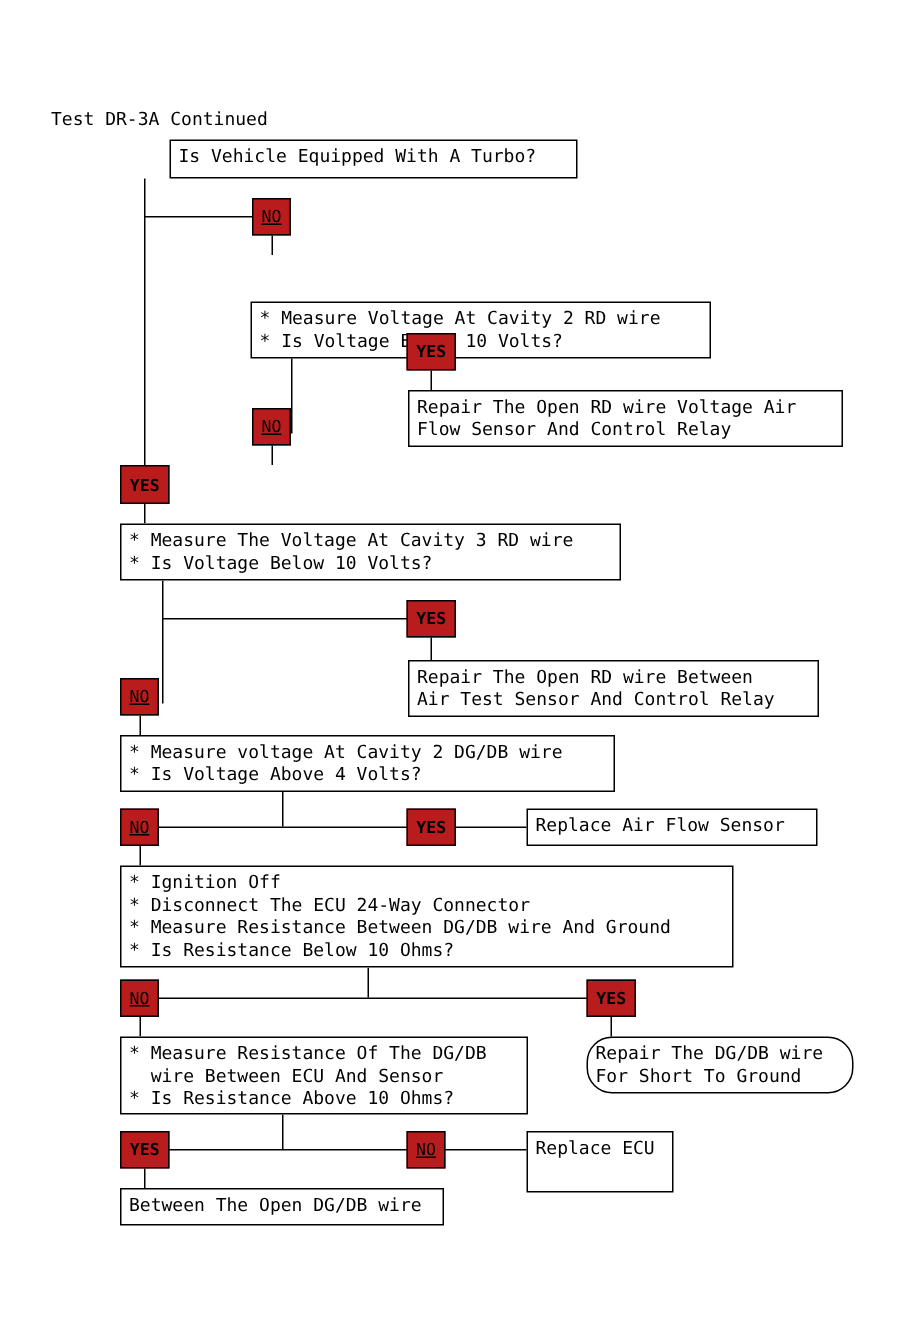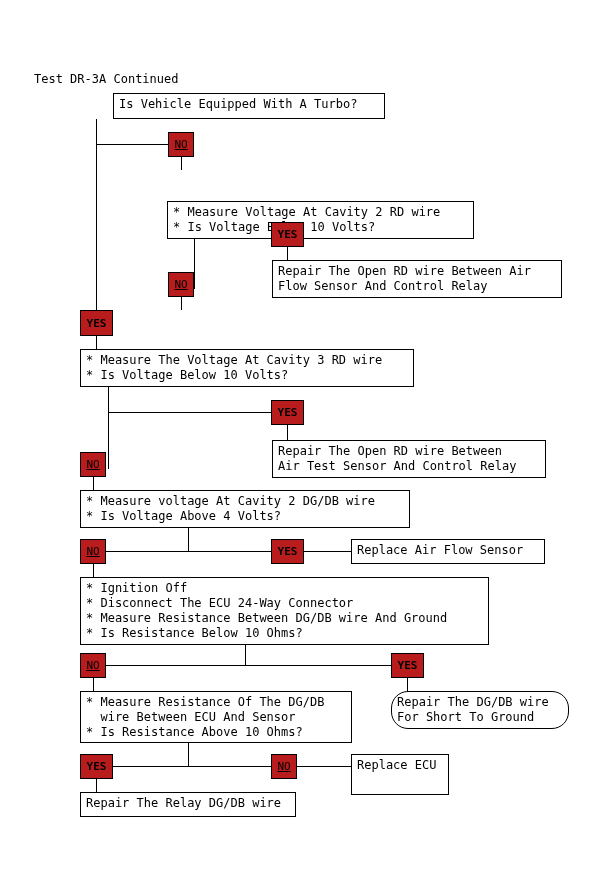--- a/index.html
+++ b/index.html
@@ -89,21 +89,21 @@
 
   <div class="node" style="left:167px; top:170px; width:307px; height:38px;margin-top:31px;">* Measure Voltage At Cavity 2 RD wire
 * Is Voltage Below 10 Volts?</div>
 
   <div class="vline" style="left:194px; top:208px; height:81px;"></div>
   <div class="hline" style="left:194px; top:234px; width:79px;"></div>
 
   <div class="chip yes" style="left:271px; top:222px; width:33px; height:25px;">YES</div>
   <div class="vline" style="left:287px; top:247px; height:13px;"></div>
 
-  <div class="node" style="left:272px; top:260px; width:290px; height:38px;">Repair The Open RD wire Between Air
+  <div class="node" style="left:272px; top:260px; width:290px; height:38px;">Repair The Open RD wire Voltage Air
 Flow Sensor And Control Relay</div>
 
   <div class="chip no" style="left:168px; top:272px; width:26px; height:25px;">NO</div>
   <div class="vline" style="left:181px; top:297px; height:13px;"></div>
 
 
   <div class="chip yes" style="left:80px; top:310px; width:33px; height:26px;">YES</div>
   <div class="vline" style="left:96px; top:336px; height:13px;"></div>
 
   <div class="node" style="left:80px; top:349px; width:334px; height:38px;">* Measure The Voltage At Cavity 3 RD wire
@@ -159,15 +159,15 @@
   <div class="vline" style="left:188px; top:743px; height:23px;"></div>
   <div class="hline" style="left:96px; top:766px; width:262px;"></div>
 
   <div class="chip yes" style="left:80px; top:754px; width:33px; height:25px;">YES</div>
   <div class="vline" style="left:96px; top:779px; height:13px;"></div>
 
   <div class="chip no" style="left:271px; top:754px; width:26px; height:25px;">NO</div>
 
   <div class="node" style="left:351px; top:754px; width:98px; height:41px;">Replace ECU</div>
 
-  <div class="node" style="left:80px; top:792px; width:216px; height:25px;">Repair The Relay DG/DB wire</div>
+  <div class="node" style="left:80px; top:792px; width:216px; height:25px;">Between The Open DG/DB wire</div>
 
 </div>
 
 </body></html>

